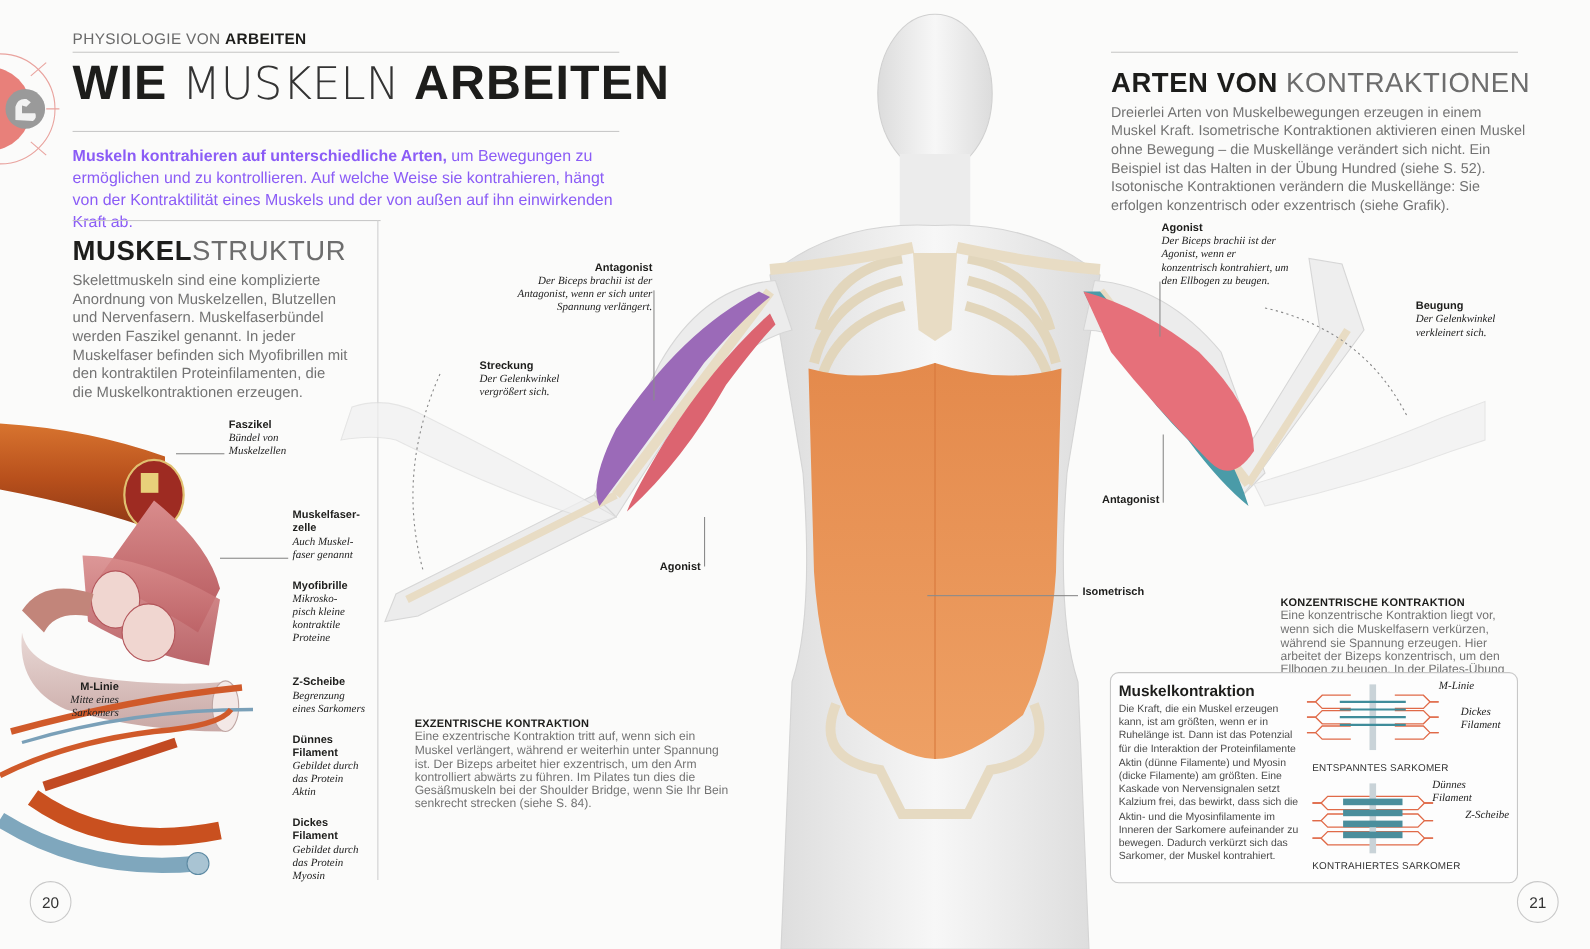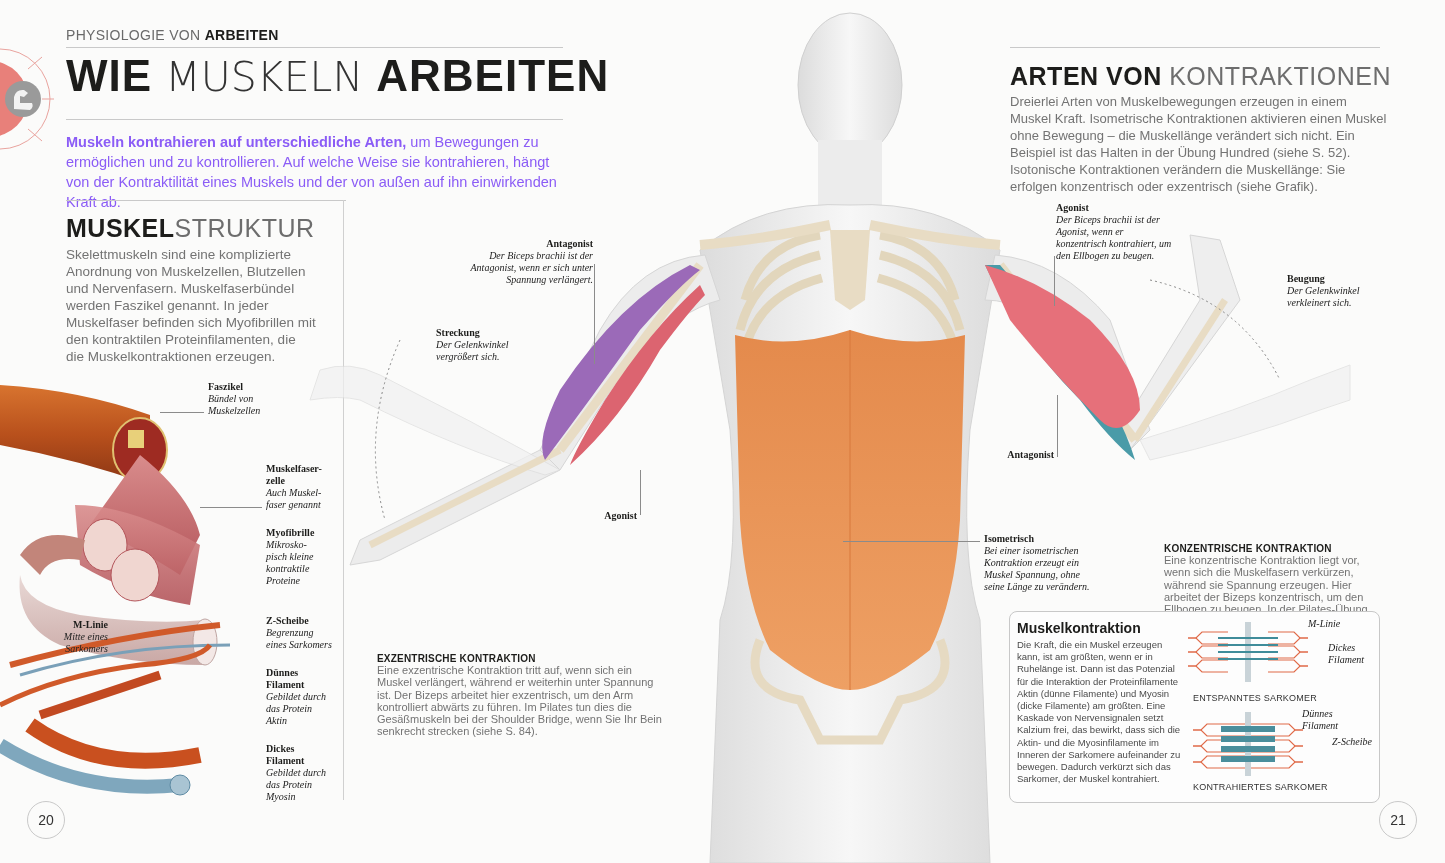--- a/index.html
+++ b/index.html
@@ -10,21 +10,21 @@
   .rule{height:1px;background:#c9c9c9;}
   .title{left:66px;top:52px;font-size:44px;letter-spacing:1px;line-height:48px;white-space:nowrap;}
   .title .b{font-weight:700;}
   .title .l{font-weight:300;color:#333;font-family:"DejaVu Sans",sans-serif;font-size:41px;letter-spacing:0px;-webkit-text-stroke:0;}
   .intro{left:66px;top:132px;width:510px;font-size:14.5px;line-height:20px;color:#8b5cf6;}
   .intro b{font-weight:700;}
   .h2{font-size:25px;letter-spacing:0.5px;white-space:nowrap;}
   .h2 .b{font-weight:700;}
   .h2 .l{font-weight:300;color:#6d6d6d;}
   .body-serif{font-family:Liberation Sans, sans-serif;font-size:13.5px;line-height:17px;color:#737373;}
-  .lbl-t{font-size:10px;font-weight:700;color:#1d1d1b;line-height:12px;font-family:Liberation Serif, serif;}
+  .lbl-t{font-size:10px;font-weight:700;color:#1d1d1b;line-height:12px;}
   .lbl-d{font-family:"Liberation Serif",serif;font-style:italic;font-size:10px;line-height:12px;color:#222;}
   .right{text-align:right;}
   .leader{position:absolute;background:#8b8b8b;}
   .sect-h{font-size:10px;font-weight:700;letter-spacing:0.2px;margin-top:44px;}
   .box{left:1009px;top:611px;width:369px;height:190px;border:1px solid #c8c8c8;border-radius:8px;background:#fdfdfd;}
   .box-title{font-size:14px;font-weight:700;}
   .box-text{font-size:9.5px;line-height:12.2px;color:#4a4a4a;}
   .cap{font-size:9px;color:#333;letter-spacing:0.2px;}
   .pagenum{width:36px;height:36px;border:1px solid #c9c9c9;border-radius:50%;text-align:center;line-height:36px;font-size:14px;color:#333;}
 </style>
@@ -231,21 +231,20 @@
   <div class="lbl-d">Der Gelenkwinkel verkleinert sich.</div>
 </div>
 
 <div class="abs right" style="left:968px;top:449px;width:86px;">
   <div class="lbl-t">Antagonist</div>
 </div>
 <div class="leader" style="left:1057px;top:395px;width:1px;height:62px;"></div>
 
 <div class="abs" style="left:984px;top:533px;width:110px;">
   <div class="lbl-t">Isometrisch</div>
-  <div class="lbl-d">Bei einer isometrischen Kontraktion erzeugt ein Muskel Spannung, ohne seine Länge zu verändern.</div>
 </div>
 <div class="leader" style="left:843px;top:541px;width:137px;height:1px;"></div>
 
 <div class="abs h2" style="left:1010px;top:62px;">
   <span class="b">ARTEN VON</span> <span class="l">KONTRAKTIONEN</span>
 </div>
 <div class="abs body-serif" style="left:1010px;top:93px;width:380px;font-size:13px;">Dreierlei Arten von Muskelbewegungen erzeugen in einem Muskel Kraft. Isometrische Kontraktionen aktivieren einen Muskel ohne Bewegung – die Muskellänge verändert sich nicht. Ein Beispiel ist das Halten in der Übung Hundred (siehe S. 52). Isotonische Kontraktionen verändern die Muskellänge: Sie erfolgen konzentrisch oder exzentrisch (siehe Grafik).</div>
 
 <div class="abs" style="left:377px;top:609px;width:290px;">
   <div class="sect-h">EXZENTRISCHE KONTRAKTION</div>

